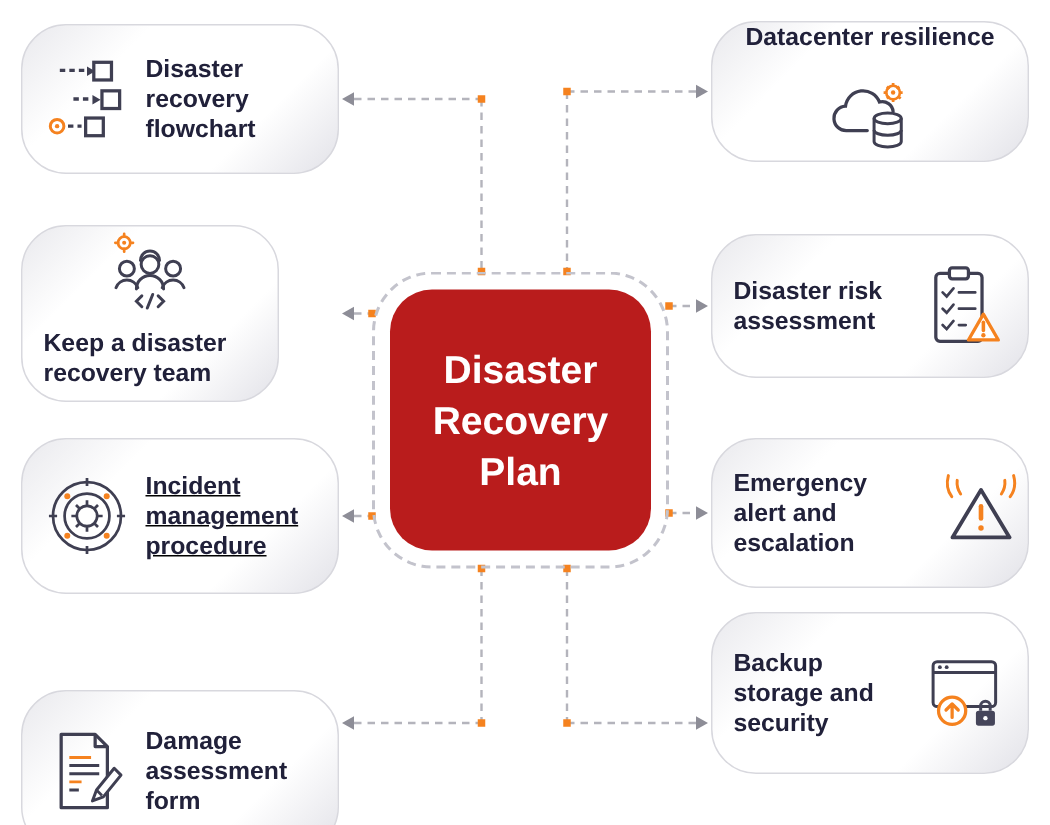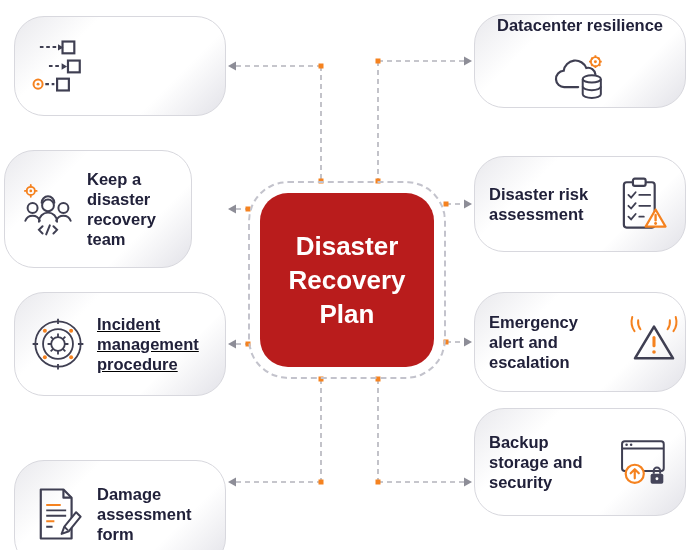--- a/index.html
+++ b/index.html
@@ -13,21 +13,21 @@
     padding:0 14px;box-sizing:border-box;
     border:1px solid #d8d8de;border-radius:30px;
     background:linear-gradient(135deg,#e9e9ed 0%,#ffffff 28%,#ffffff 72%,#e2e2e8 100%);
   }
   .card .ic{flex:0 0 58px;width:58px;height:58px;}
   .card .ic svg{width:58px;height:58px;display:block;}
   .card .lbl{
     flex:1;font-weight:700;font-size:16.5px;line-height:1.22;color:#21213a;
   }
   .l1{left:14px;top:16px;width:212px;height:100px;}
-  .l2{left:4px;top:150px;width:188px;height:118px;}
+  .l2{left:14px;top:150px;width:172px;height:118px;flex-direction:column;}
   .l3{left:14px;top:292px;width:212px;height:104px;text-decoration:underline;}
   .l4{left:14px;top:428px;width:212px;height:108px;margin-top:32px;}
   .r1{left:474px;top:14px;width:212px;height:94px;flex-direction:column;}
   .r2{left:474px;top:156px;width:212px;height:96px;}
   .r3{left:474px;top:292px;width:212px;height:100px;gap:47px;}
   .r4{left:474px;top:408px;width:212px;height:108px;}
   
   .center-dashed{
     position:absolute;left:248px;top:181px;width:198px;height:198px;
     border:2px dashed #c3c3cc;border-radius:40px;box-sizing:border-box;
@@ -104,20 +104,21 @@
           <path d="M12 11h20"></path>
             <path d="M22 32h14"></path>
             <path d="M18 52h10"></path>
         </g>
         <path d="M32 8l6 3.5-6 3.5z" fill="#3f3f52"></path>
         <path d="M36 29l6 3.5-6 3.5z" fill="#3f3f52"></path>
         <circle cx="10" cy="52" r="5" stroke="#F5821F" stroke-width="2.2"></circle>
         <circle cx="10" cy="52" r="1.6" fill="#F5821F"></circle>
       </svg>
     </span>
+    <span class="lbl">Disaster recovery flowchart</span>
   </div>
 
   <div class="card l2">
     <span class="ic">
       <svg viewBox="0 0 64 64" fill="none" stroke-linecap="round">
         <g stroke="#3f3f52" stroke-width="2.2">
           <circle cx="15" cy="31" r="5.5"></circle>
             <path d="M7 45a8.5 8.5 0 0 1 16 0"></path>
           <circle cx="49" cy="31" r="5.5"></circle>
             <path d="M41 45a8.5 8.5 0 0 1 16 0"></path>

